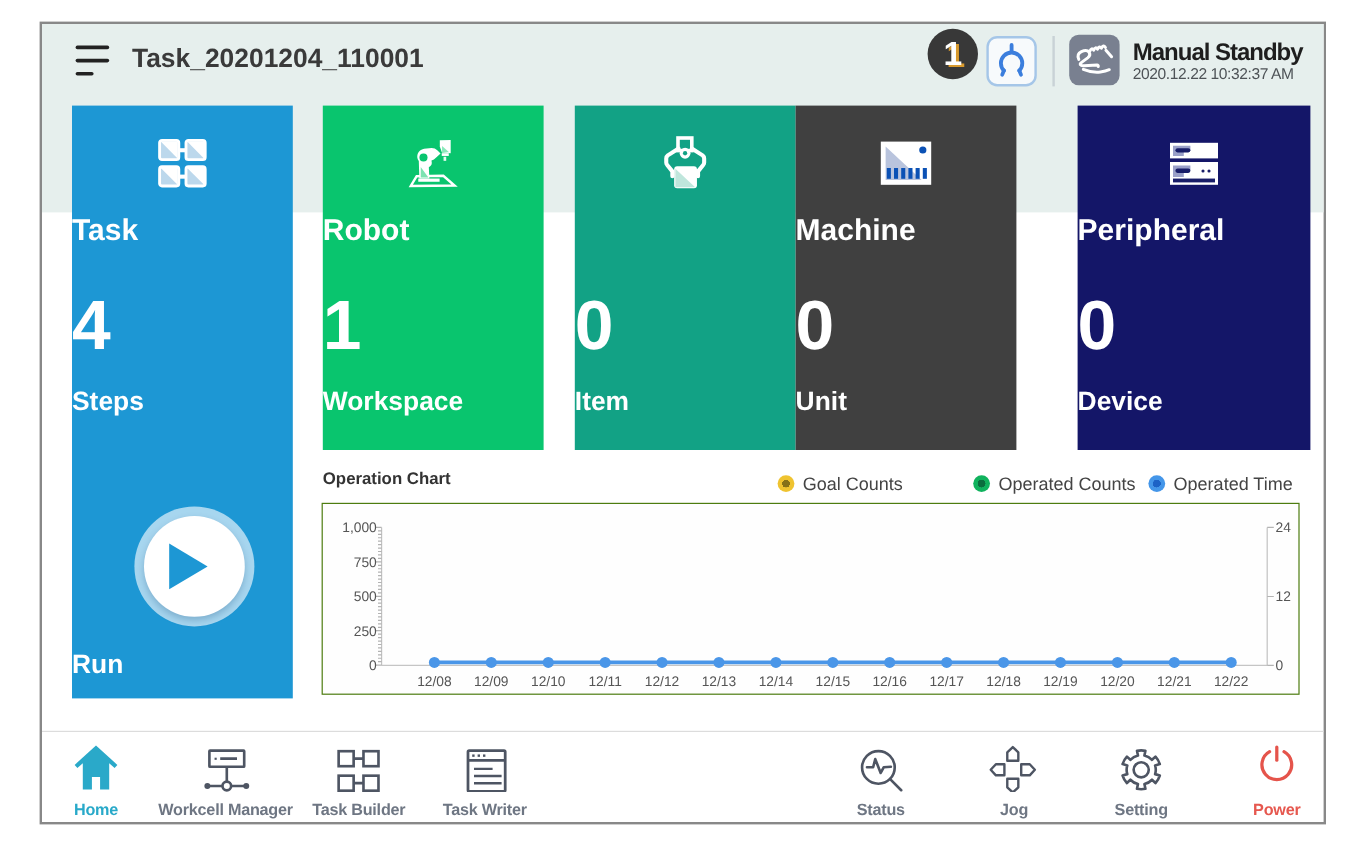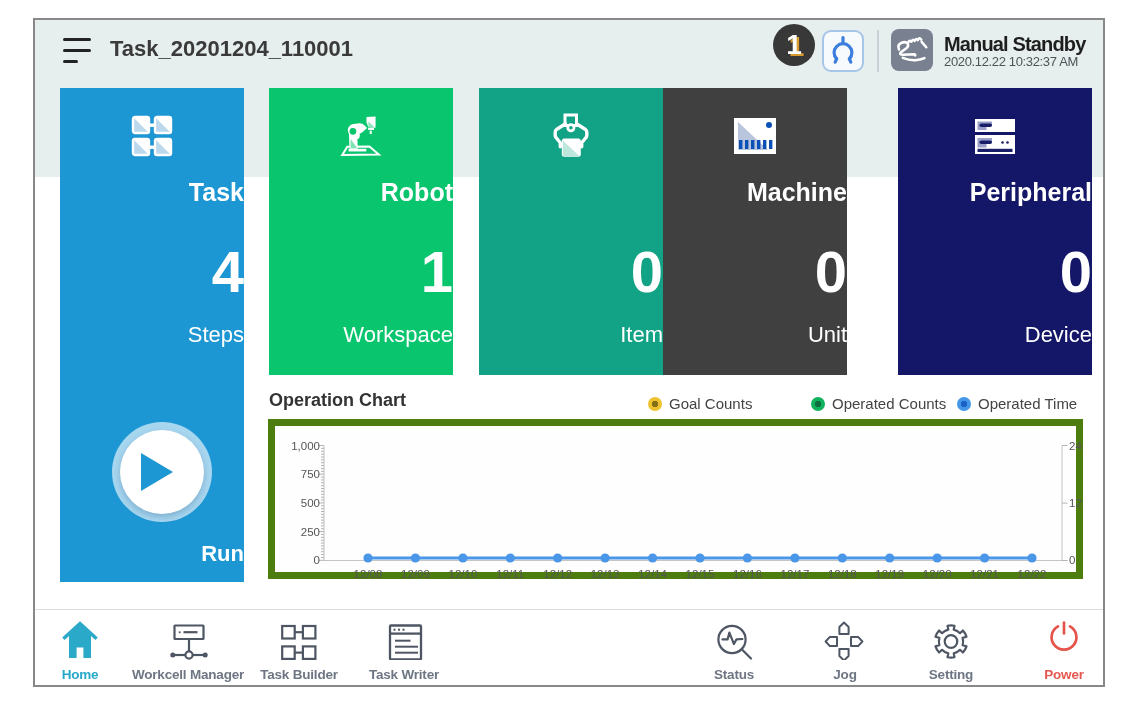--- a/index.html
+++ b/index.html
@@ -14,39 +14,39 @@
   .h2{top:12px;width:28px;}
   .h3{top:23px;width:15px;}
   .title{position:absolute;left:110px;top:36px;font-size:22px;font-weight:bold;color:#3a3a3a;letter-spacing:0px;}
   .badge{position:absolute;left:773px;top:24px;width:42px;height:42px;border-radius:50%;background:#383838;color:#fff;font-size:28px;font-weight:bold;text-align:center;line-height:42px;text-shadow:2.5px 1.5px 0 #d89a2e;}
   .toolbtn{position:absolute;left:822px;top:30px;width:42px;height:42px;border:2px solid #a5c6e8;border-radius:9px;background:#f7fafc;box-sizing:border-box;}
   .vdiv{position:absolute;left:877px;top:30px;width:2px;height:42px;background:#c9d2d6;}
   .modebox{position:absolute;left:891px;top:29px;width:42px;height:42px;border-radius:8px;background:#798090;}
   .mstat{position:absolute;left:944px;top:33px;font-size:20px;font-weight:bold;color:#1e1e1e;letter-spacing:-0.85px;}
   .mtime{position:absolute;left:944px;top:53.5px;font-size:13px;color:#4e5357;letter-spacing:-0.35px;}
   
-  .card{position:absolute;top:88px;width:184px;height:287px;color:#fff;text-align:right;}
+  .card{position:absolute;top:88px;width:184px;height:287px;color:#fff;text-align:left;}
   .c1{left:60px;background:#1d97d4;height:494px;}
   .c2{left:269px;background:#09c56e;}
   .c3{left:479px;background:#12a285;}
   .c4{left:663px;background:#404040;}
   .c5{left:898px;background:#141668;padding-left:10px;}
   .cicon{position:absolute;top:24px;left:0;width:100%;height:48px;display:flex;align-items:center;justify-content:center;}
   .cname{position:absolute;top:90px;left:0;width:100%;font-size:25px;font-weight:bold;}
   .cnum{position:absolute;top:150px;left:0;width:100%;font-size:58px;font-weight:bold;}
-  .csub{position:absolute;top:234px;left:0;width:100%;font-size:22px;font-weight:normal;}
+  .csub{position:absolute;top:234px;left:0;width:100%;font-size:22px;font-weight:bold;}
   .playw{position:absolute;left:52px;top:334px;width:100px;height:100px;border-radius:50%;background:#a7d6ef;}
   .playi{position:absolute;left:8px;top:8px;width:84px;height:84px;border-radius:50%;background:#fff;box-shadow:0 3px 6px rgba(0,60,110,.25);}
   .ptri{position:absolute;left:21px;top:23px;width:0;height:0;border-left:32px solid #1d97d4;border-top:19px solid transparent;border-bottom:19px solid transparent;}
   .runl{position:absolute;top:453px;left:0;width:100%;font-size:22px;font-weight:bold;}
   
-  .opttl{position:absolute;left:269px;top:390px;font-size:18px;font-weight:bold;color:#333;}
+  .opttl{position:absolute;left:269px;top:390px;font-size:14px;font-weight:bold;color:#333;}
   .legend{position:absolute;top:395px;font-size:15px;color:#444;}
   .ldot{display:inline-block;width:14px;height:14px;border-radius:50%;vertical-align:-2px;margin-right:7px;}
-  .chartbox{position:absolute;left:268px;top:419px;width:815px;height:160px;border:7px solid #4d7c0f;background:#fefefe;box-sizing:border-box;}
+  .chartbox{position:absolute;left:268px;top:419px;width:815px;height:160px;border:1px solid #4d7c0f;background:#fefefe;box-sizing:border-box;}
   
   .navline{position:absolute;left:35px;top:609px;width:1068px;height:1px;background:#dcdcdc;}
   .nav{position:absolute;top:618px;width:130px;text-align:center;}
   .nav svg{display:block;margin:0 auto;}
   .nav .lbl{display:block;margin-top:6.5px;font-size:13.5px;font-weight:bold;color:#6e7683;letter-spacing:-0.2px;}
   .nav.active .lbl{color:#28a9c9;}
   .nav.power .lbl{color:#e6584f;text-align:center;}
 </style>
 </head>
 <body>

